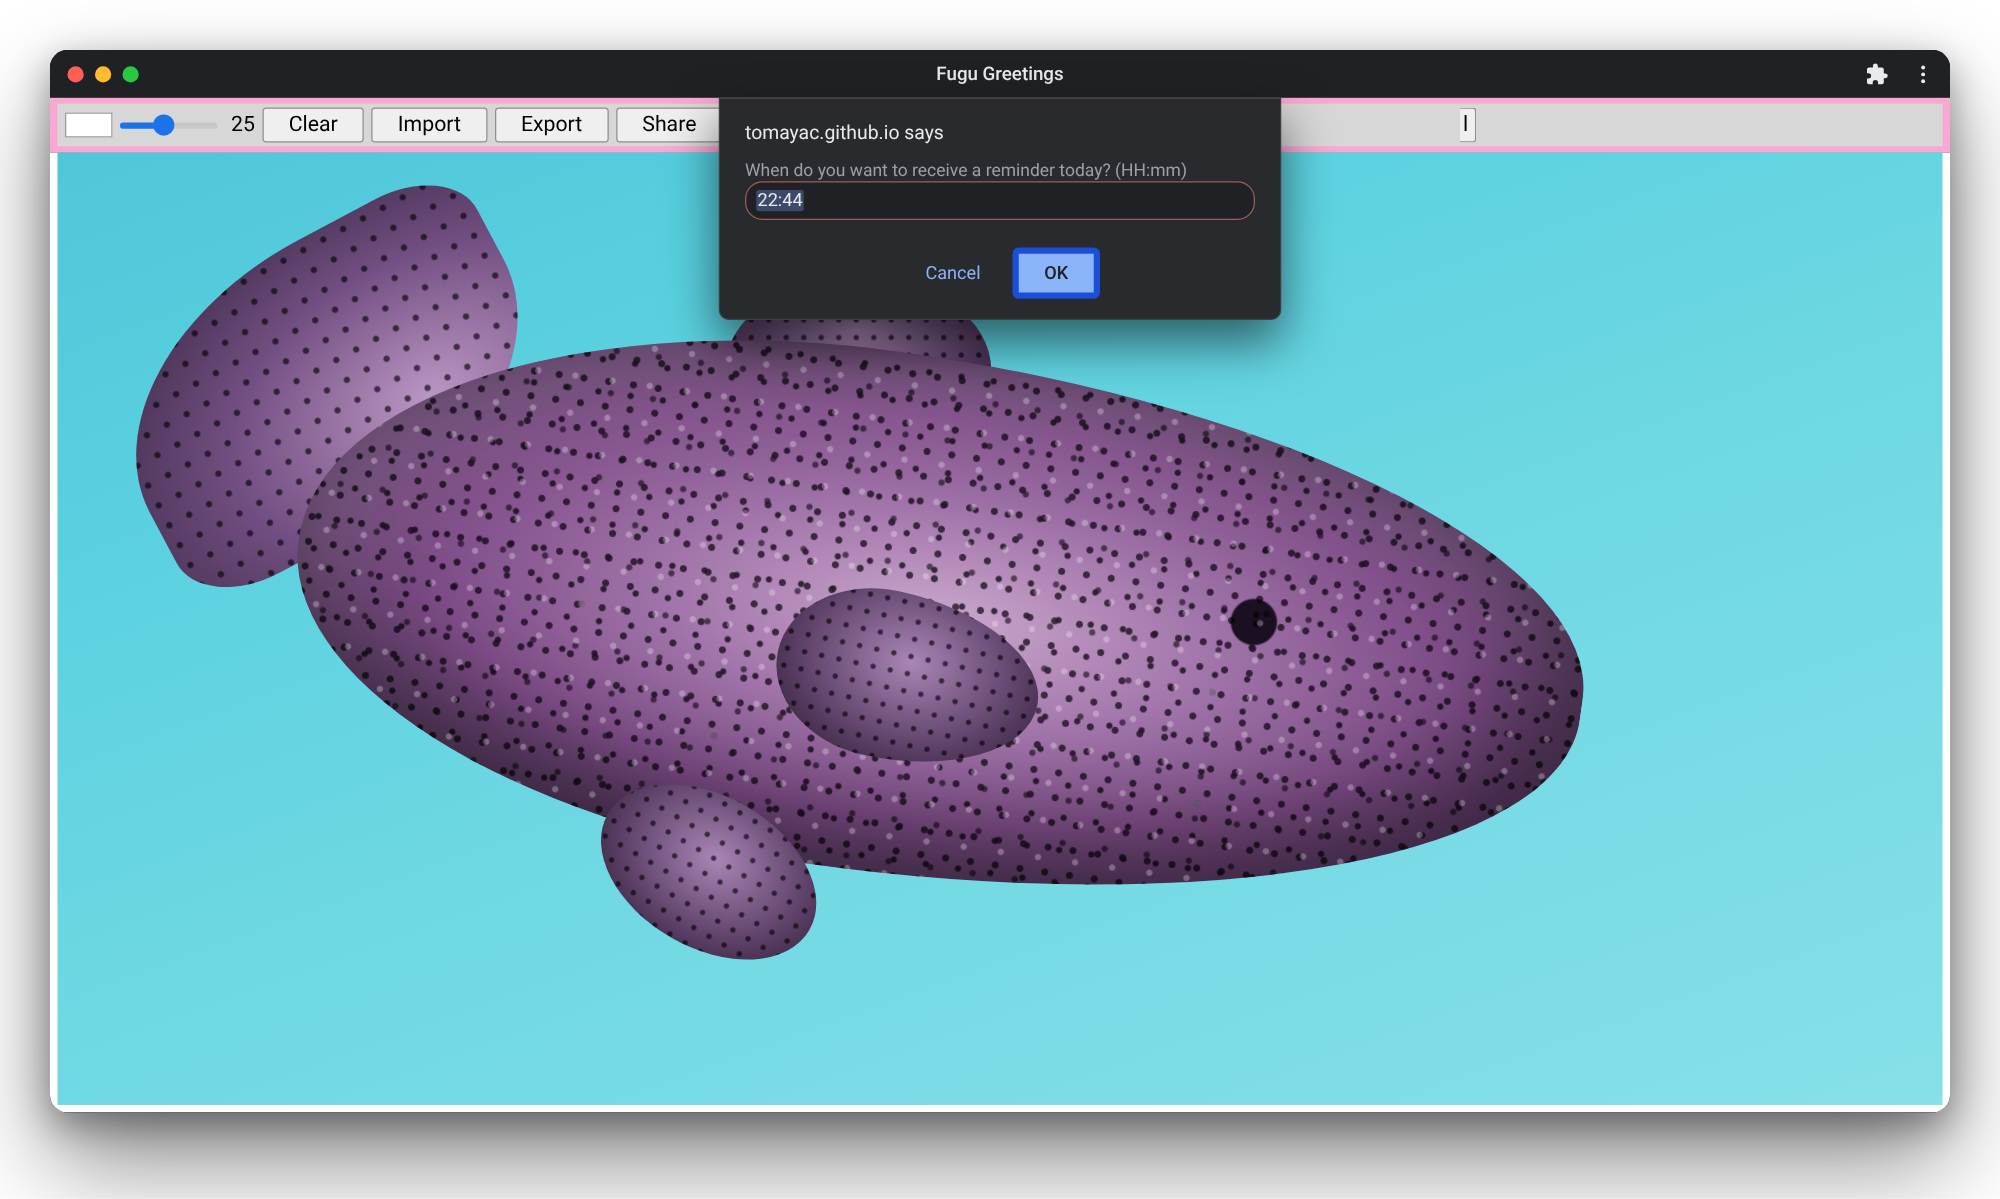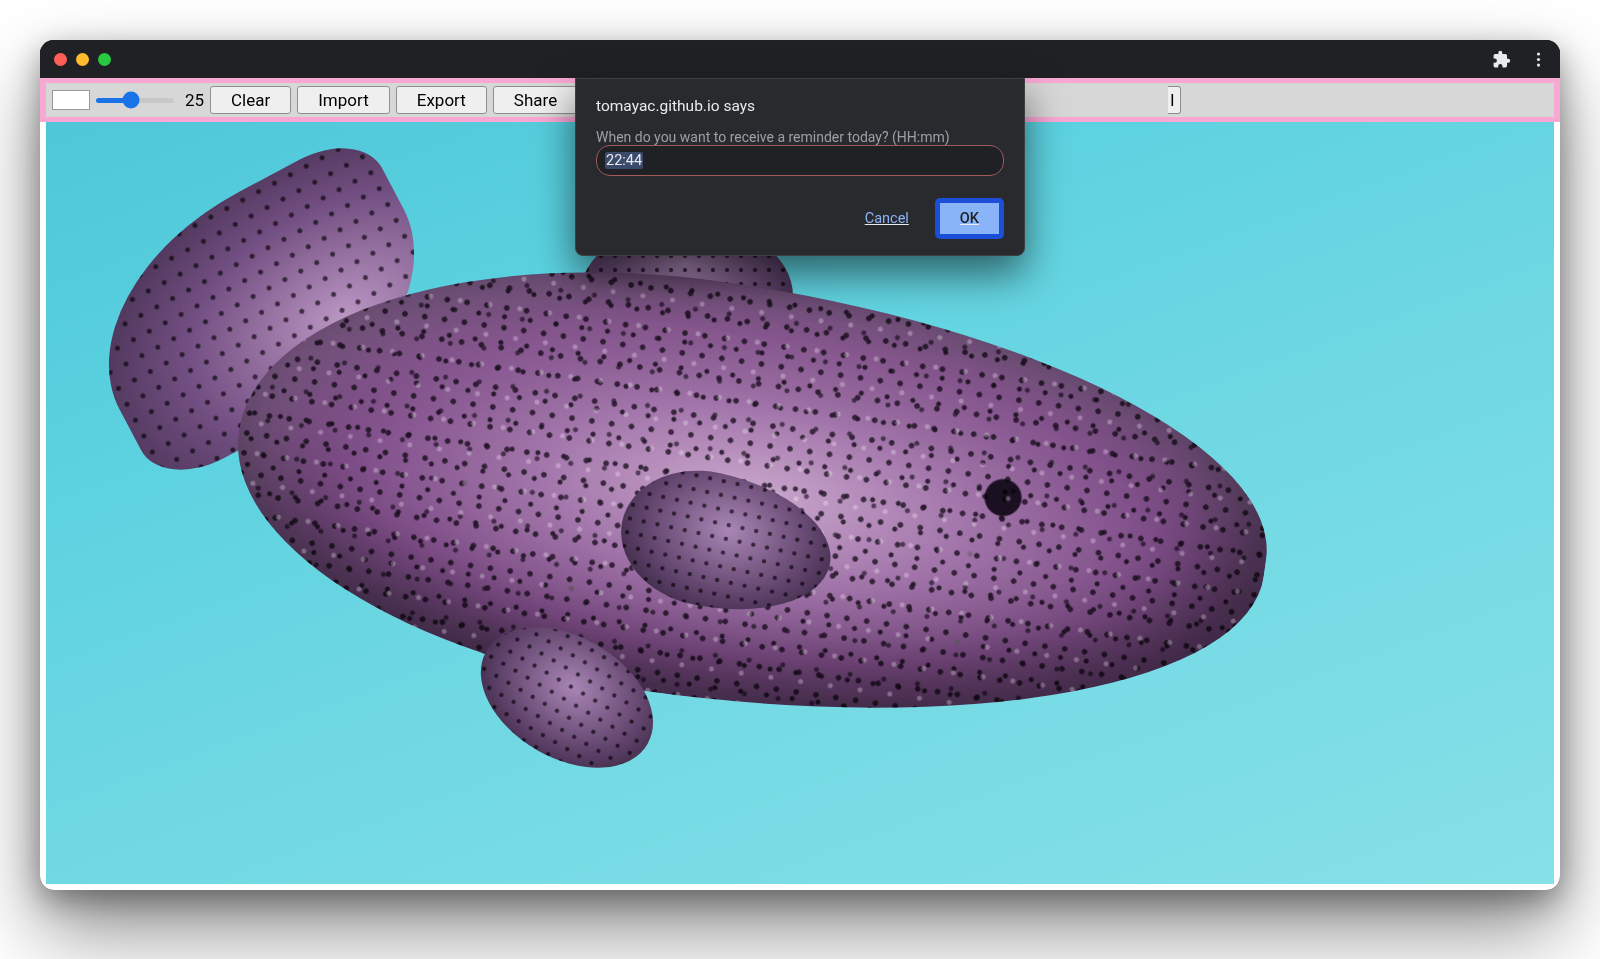--- a/index.html
+++ b/index.html
@@ -268,24 +268,23 @@
     outline: none;
   }
   .dialog .input .sel {
     background: #3b4a6b;
     color: #e8eaed;
     padding: 0 1px;
     border-radius: 2px;
   }
   .dialog-actions {
     display: flex;
-    justify-content: flex-end;
+    justify-content: center;
     gap: 6px;
     margin-top: 22px;
-    text-decoration: underline;
   }
   .dbtn {
     font-size: 14.5px;
     padding: 7px 20px;
     border-radius: 5px;
     cursor: pointer;
     font-family: inherit;
   }
   .dbtn.cancel {
     background: transparent;
@@ -310,20 +309,21 @@
 
 <div class="stage">
   <div class="window">
 
     <div class="titlebar">
       <div class="traffic-lights">
         <div class="tl close"></div>
         <div class="tl min"></div>
         <div class="tl zoom"></div>
       </div>
+      <div class="title">Fugu Greetings</div>
       <div class="right-icons">
         <span class="puzzle-icon">
           <svg width="19" height="19" viewBox="0 0 24 24" fill="#e8eaed">
               <path d="M20.5 11H19V7a2 2 0 0 0-2-2h-4V3.5a2.5 2.5 0 1 0-5 0V5H4a2 2 0 0 0-2 2v3.8h1.5a2.7 2.7 0 1 1 0 5.4H2V20a2 2 0 0 0 2 2h3.8v-1.5a2.7 2.7 0 1 1 5.4 0V22H17a2 2 0 0 0 2-2v-4h1.5a2.5 2.5 0 1 0 0-5z"></path>
             </svg>
         </span>
         <span class="kebab-icon">
           <svg width="19" height="19" viewBox="0 0 24 24" fill="#e8eaed">
               <circle cx="12" cy="5" r="2"></circle>
               <circle cx="12" cy="12" r="2"></circle>

